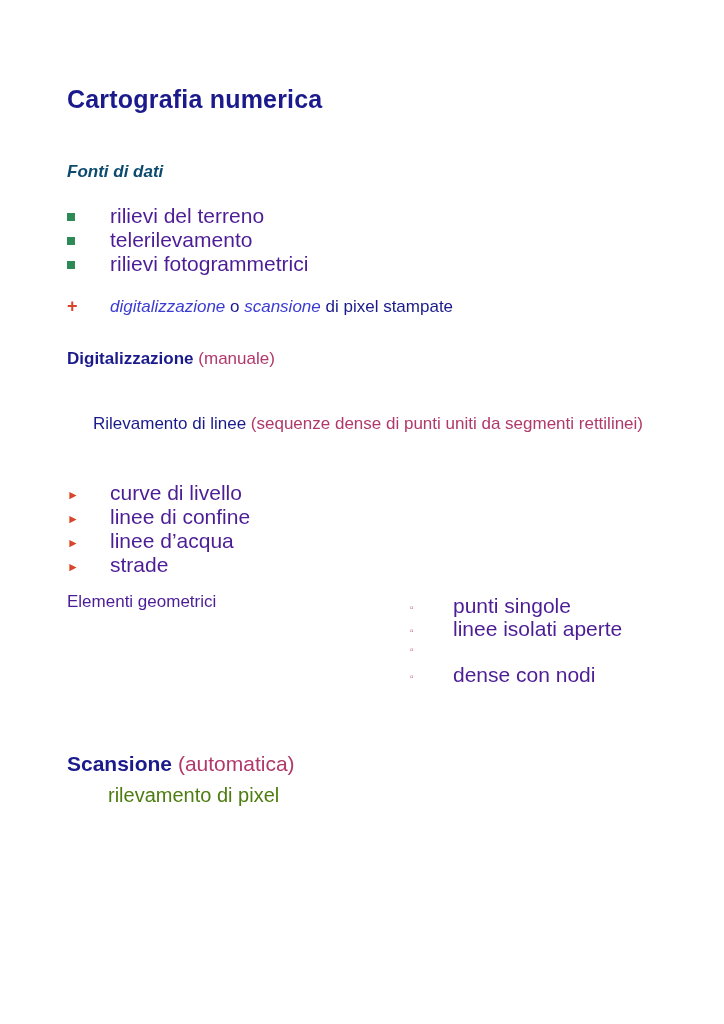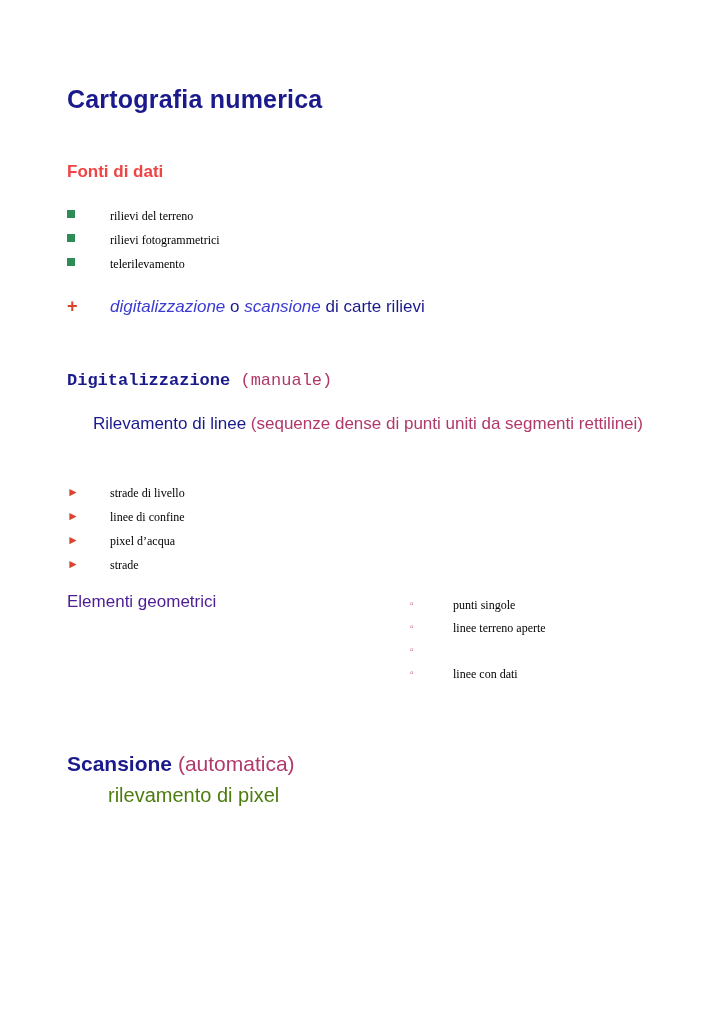--- a/index.html
+++ b/index.html
@@ -30,21 +30,22 @@
     font-weight: bold;
     color: #1a1a8c;
     letter-spacing: 0.2px;
   }
   .sec-fonti {
     position: absolute;
     left: 67px;
     top: 162px;
     font-size: 17px;
     font-weight: bold;
-    color: #ef4444;
+    color: #0c4a6e;
+    font-style: italic;
   }
   .list-fonti {
     position: absolute;
     left: 67px;
     top: 204px;
     width: 560px;
   }
   .li-row {
     display: flex;
     align-items: baseline;
@@ -60,23 +61,22 @@
     top: -2px;
   }
   .bul-col {
     width: 43px;
     flex: 0 0 43px;
     display: flex;
     align-items: center;
     height: 24px;
   }
   .li-text {
-    font-size: 12px;
-    color: #000000;
-    font-family: Liberation Serif, serif;
+    font-size: 21px;
+    color: #4c1d95;
   }
   .plus-row {
     position: absolute;
     left: 67px;
     top: 296px;
     display: flex;
     align-items: baseline;
     width: 600px;
   }
   .plus-sign {
@@ -90,25 +90,24 @@
     font-size: 17px;
     color: #1a1a8c;
   }
   .italic-blue {
     font-style: italic;
     color: #3b3bd4;
   }
   .sec-digit {
     position: absolute;
     left: 67px;
-    top: 371px;
-    font-size: 17px;
-    font-weight: bold;
-    color: #1a1a8c;
-    font-family: Liberation Mono, monospace;
+    top: 349px;
+    font-size: 17px;
+    font-weight: bold;
+    color: #1a1a8c;
   }
   .magenta {
     color: #b1386a;
     font-weight: normal;
   }
   .rilev-block {
     position: absolute;
     left: 67px;
     top: 413px;
     width: 560px;
@@ -190,63 +189,63 @@
     <div class="li-row">
       <span class="bul-col">
           <span class="bullet-sq"></span>
         </span>
       <span class="li-text">rilievi del terreno</span>
     </div>
     <div class="li-row">
       <span class="bul-col">
           <span class="bullet-sq"></span>
         </span>
+      <span class="li-text">telerilevamento</span>
+    </div>
+    <div class="li-row">
+      <span class="bul-col">
+          <span class="bullet-sq"></span>
+        </span>
       <span class="li-text">rilievi fotogrammetrici</span>
-    </div>
-    <div class="li-row">
-      <span class="bul-col">
-          <span class="bullet-sq"></span>
-        </span>
-      <span class="li-text">telerilevamento</span>
     </div>
   </div>
 
   <div class="plus-row">
     <span class="plus-sign">+</span>
-    <span class="plus-text"><span class="italic-blue">digitalizzazione</span><span> o </span><span class="italic-blue">scansione</span><span> di carte rilievi</span></span>
+    <span class="plus-text"><span class="italic-blue">digitalizzazione</span><span> o </span><span class="italic-blue">scansione</span><span> di pixel stampate</span></span>
   </div>
 
   <div class="sec-digit">
     <span>Digitalizzazione</span>
     <span class="magenta">(manuale)</span>
   </div>
 
   <div class="rilev-block">
     <span>Rilevamento di linee</span>
     <span class="magenta">(sequenze dense di punti uniti da segmenti rettilinei)</span>
   </div>
 
   <div class="list-triangles">
     <div class="li-row">
       <span class="bul-col">
           <span class="tri">►</span>
         </span>
-      <span class="li-text">strade di livello</span>
+      <span class="li-text">curve di livello</span>
     </div>
     <div class="li-row">
       <span class="bul-col">
           <span class="tri">►</span>
         </span>
       <span class="li-text">linee di confine</span>
     </div>
     <div class="li-row">
       <span class="bul-col">
           <span class="tri">►</span>
         </span>
-      <span class="li-text">pixel d’acqua</span>
+      <span class="li-text">linee d’acqua</span>
     </div>
     <div class="li-row">
       <span class="bul-col">
           <span class="tri">►</span>
         </span>
       <span class="li-text">strade</span>
     </div>
   </div>
 
   <div class="elem-geo">Elementi geometrici</div>
@@ -255,32 +254,32 @@
     <div class="li-row-small">
       <span class="sq-col">
           <span class="sq-small">▫</span>
         </span>
       <span class="li-text">punti singole</span>
     </div>
     <div class="li-row-small">
       <span class="sq-col">
           <span class="sq-small">▫</span>
         </span>
-      <span class="li-text">linee terreno aperte</span>
-    </div>
-    <div class="li-row-small">
-      <span class="sq-col">
-          <span class="sq-small">▫</span>
-        </span>
-    </div>
-    <div class="li-row-small">
-      <span class="sq-col">
-          <span class="sq-small">▫</span>
-        </span>
-      <span class="li-text">linee con dati</span>
+      <span class="li-text">linee isolati aperte</span>
+    </div>
+    <div class="li-row-small">
+      <span class="sq-col">
+          <span class="sq-small">▫</span>
+        </span>
+    </div>
+    <div class="li-row-small">
+      <span class="sq-col">
+          <span class="sq-small">▫</span>
+        </span>
+      <span class="li-text">dense con nodi</span>
     </div>
   </div>
 
   <div class="sec-scans">
     <span>Scansione</span>
     <span class="magenta">(automatica)</span>
   </div>
 
   <div class="scans-sub">rilevamento di pixel</div>
 

